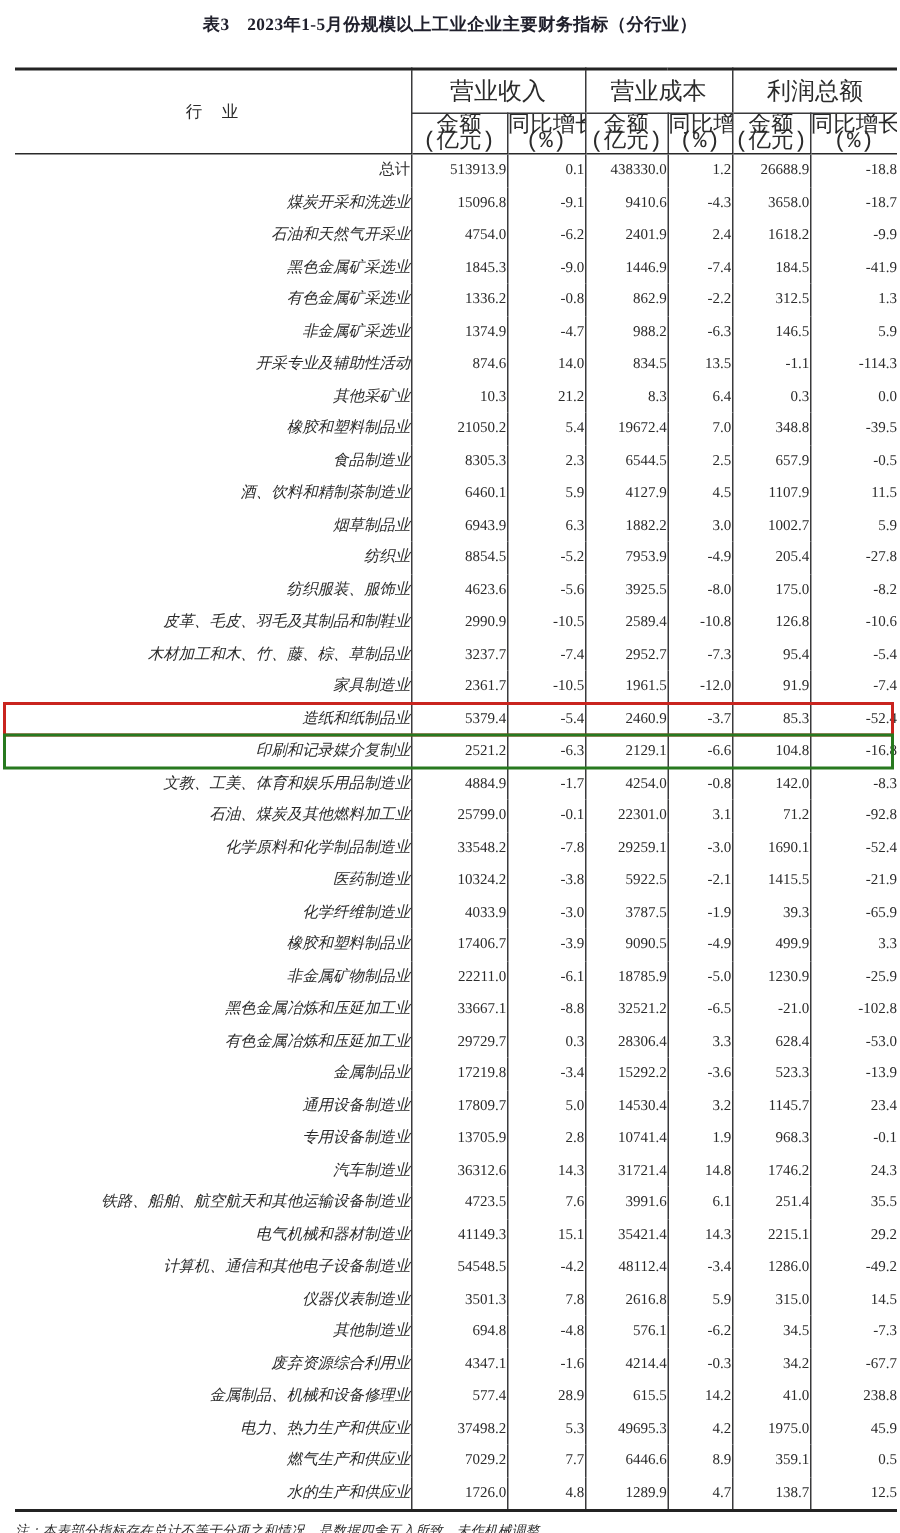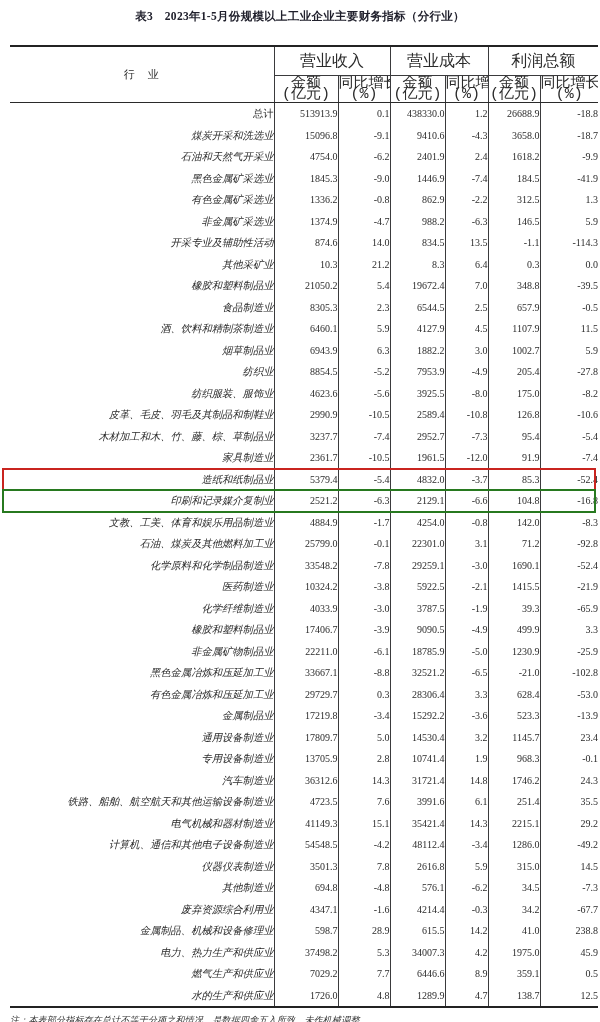--- a/index.html
+++ b/index.html
@@ -270,21 +270,21 @@
           <td class="num sep">-10.5</td>
           <td class="num sep">1961.5</td>
           <td class="num sep">-12.0</td>
           <td class="num sep">91.9</td>
           <td class="num sep">-7.4</td>
         </tr>
         <tr>
           <td class="ind indent">造纸和纸制品业</td>
           <td class="num sep">5379.4</td>
           <td class="num sep">-5.4</td>
-          <td class="num sep">4832.0</td>
+          <td class="num sep">2460.9</td>
           <td class="num sep">-3.7</td>
           <td class="num sep">85.3</td>
           <td class="num sep">-52.4</td>
         </tr>
         <tr>
           <td class="ind indent">印刷和记录媒介复制业</td>
           <td class="num sep">2521.2</td>
           <td class="num sep">-6.3</td>
           <td class="num sep">2129.1</td>
           <td class="num sep">-6.6</td>
@@ -457,32 +457,32 @@
           <td class="ind indent">废弃资源综合利用业</td>
           <td class="num sep">4347.1</td>
           <td class="num sep">-1.6</td>
           <td class="num sep">4214.4</td>
           <td class="num sep">-0.3</td>
           <td class="num sep">34.2</td>
           <td class="num sep">-67.7</td>
         </tr>
         <tr>
           <td class="ind indent">金属制品、机械和设备修理业</td>
-          <td class="num sep">598.7</td>
+          <td class="num sep">577.4</td>
           <td class="num sep">28.9</td>
           <td class="num sep">615.5</td>
           <td class="num sep">14.2</td>
           <td class="num sep">41.0</td>
           <td class="num sep">238.8</td>
         </tr>
         <tr>
           <td class="ind indent">电力、热力生产和供应业</td>
           <td class="num sep">37498.2</td>
           <td class="num sep">5.3</td>
-          <td class="num sep">34007.3</td>
+          <td class="num sep">49695.3</td>
           <td class="num sep">4.2</td>
           <td class="num sep">1975.0</td>
           <td class="num sep">45.9</td>
         </tr>
         <tr>
           <td class="ind indent">燃气生产和供应业</td>
           <td class="num sep">7029.2</td>
           <td class="num sep">7.7</td>
           <td class="num sep">6446.6</td>
           <td class="num sep">8.9</td>

